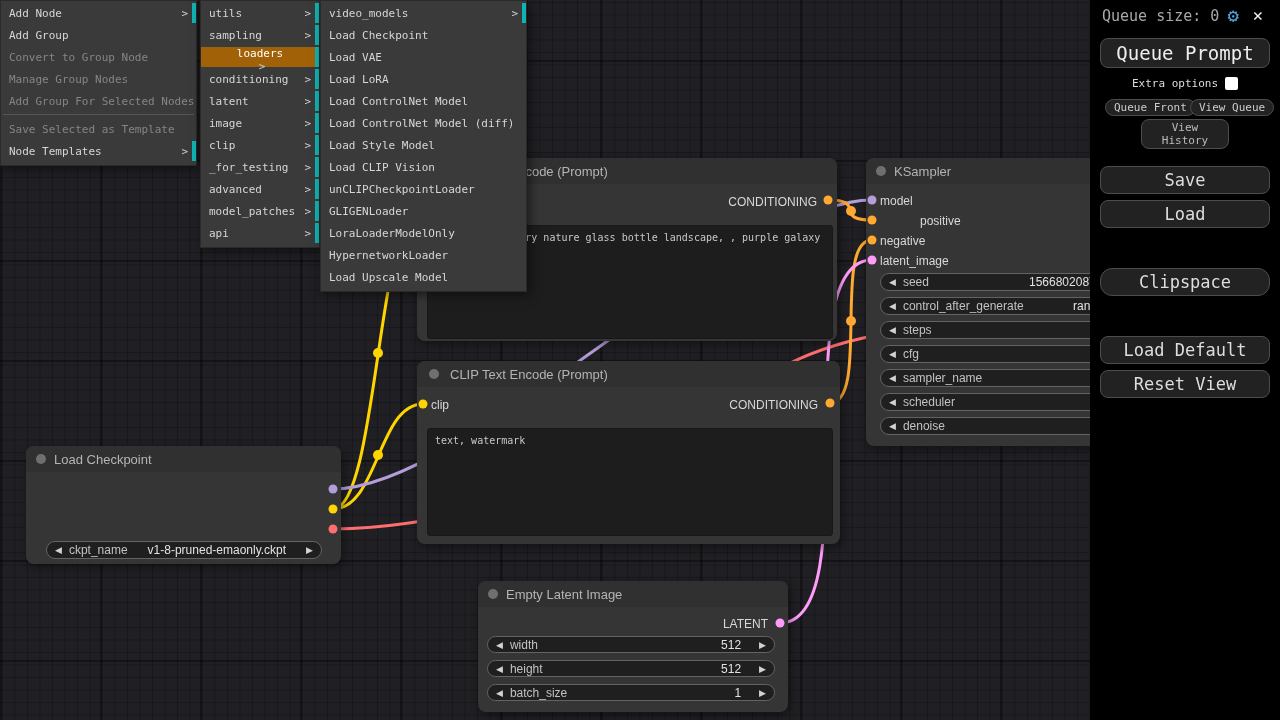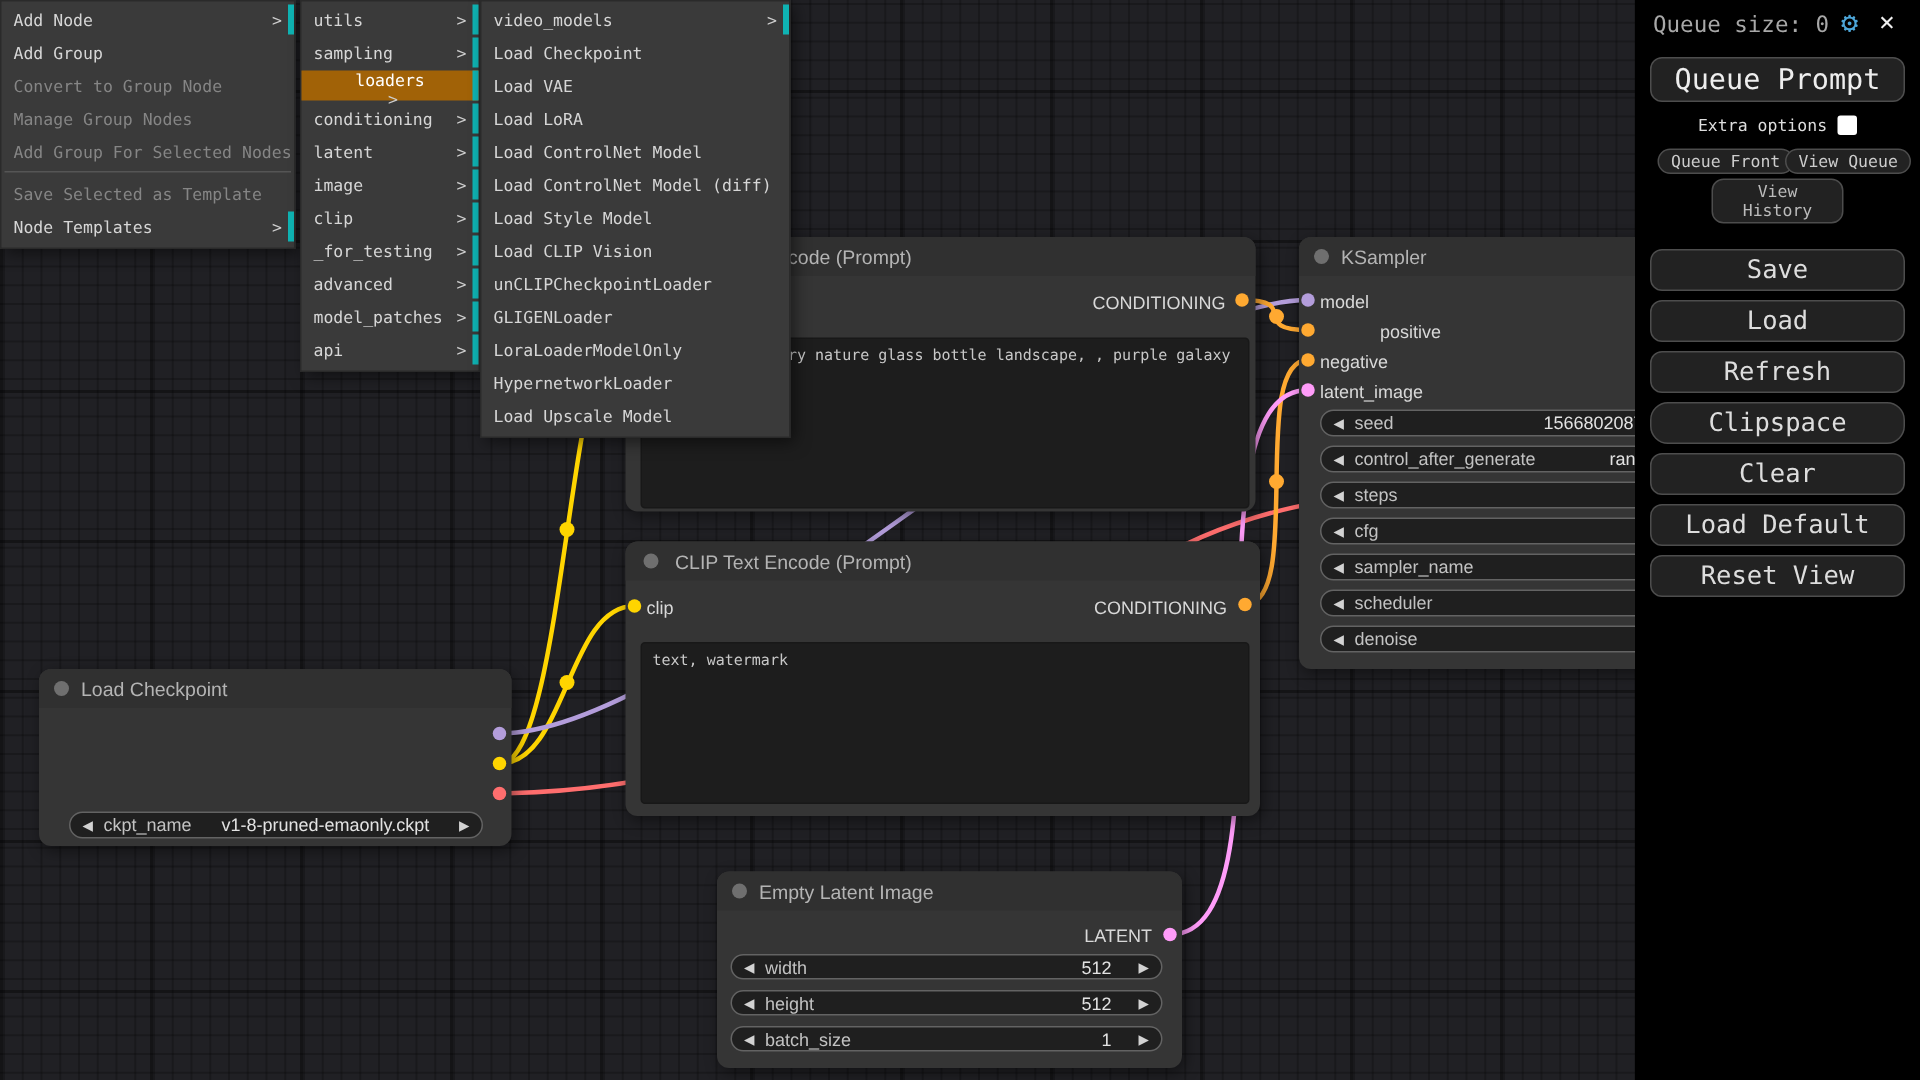--- a/index.html
+++ b/index.html
@@ -361,18 +361,16 @@
     <span>Extra options</span>
     <span class="checkbox"></span>
   </div>
   <div class="btn pillbtn" style="left:15px;top:99px;">Queue Front</div>
   <div class="btn pillbtn" style="left:100px;top:99px;">View Queue</div>
   <div class="vhist">
       <span>View History</span>
     </div>
   <div class="btn std" style="top:166px;">Save</div>
   <div class="btn std" style="top:200px;">Load</div>
-  <div class="btn std" style="top:234px;">Refresh</div>
   <div class="btn std" style="top:268px;border-radius:12px;">Clipspace</div>
-  <div class="btn std" style="top:302px;">Clear</div>
   <div class="btn std" style="top:370px;">Reset View</div>
   <div class="btn std" style="top:336px;">Load Default</div>
 </div>
 
 </body></html>

